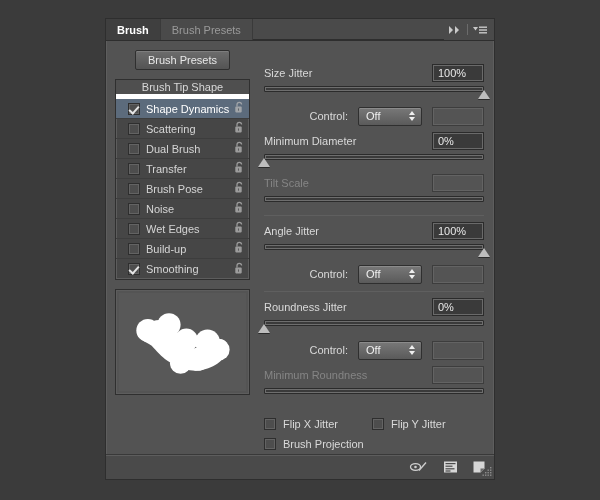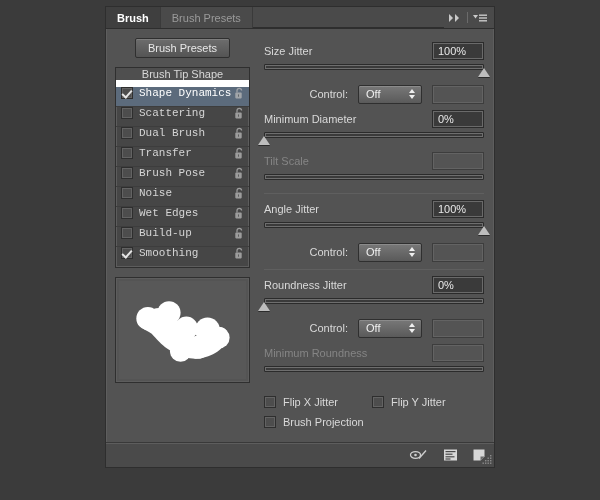--- a/index.html
+++ b/index.html
@@ -10,21 +10,21 @@
     background: #3b3b3b;
     font-family: "Liberation Sans", sans-serif;
     font-size: 11px;
     overflow: hidden;
   }
 
   
   #panel {
     position: absolute;
     left: 105px;
-    top: 6px;
+    top: 18px;
     width: 390px;
     height: 462px;
     background: #535353;
     border: 1px solid #2e2e2e;
     box-shadow: 0 0 0 1px #5e5e5e inset;
     display: flex;
     flex-direction: column;
   }
 
   
@@ -108,30 +108,29 @@
     box-shadow: 0 0 0 1px #5d5d5d inset;
   }
   .tip-header {
     height: 19px;
     display: flex;
     align-items: center;
     justify-content: center;
     color: #d8d8d8;
     font-size: 11px;
     background: #4f4f4f;
-    border-bottom: 7px solid #ffffff;
+    border-bottom: 5px solid #ffffff;
   }
   .tip-row {
     height: 20px;
     display: flex;
-    align-items: flex-start;
-    padding: 0 4px 0 5px;
+    align-items: center;
+    padding: 0 4px 0 12px;
     border-bottom: 1px solid #3d3d3d;
     cursor: pointer;
-    font-family: Liberation Mono, monospace;
   }
   .tip-row:last-child { border-bottom: none; }
   .tip-row.selected { background: #5c6b7c; }
   .tip-label {
     flex: 1;
     color: #d5d5d5;
     font-size: 11px;
     margin-left: 6px;
     white-space: nowrap;
     overflow: hidden;
@@ -170,21 +169,21 @@
   }
   #preview-inner {
     width: 100%; height: 100%;
     background: #585858;
     overflow: hidden;
   }
 
   
   #right {
     flex: 1;
-    padding: 12px 10px 0 8px;
+    padding: 22px 10px 0 8px;
     min-width: 0;
   }
 
   .section { margin-bottom: 2px; }
 
   .row-label {
     display: flex;
     align-items: center;
     justify-content: space-between;
     height: 19px;

